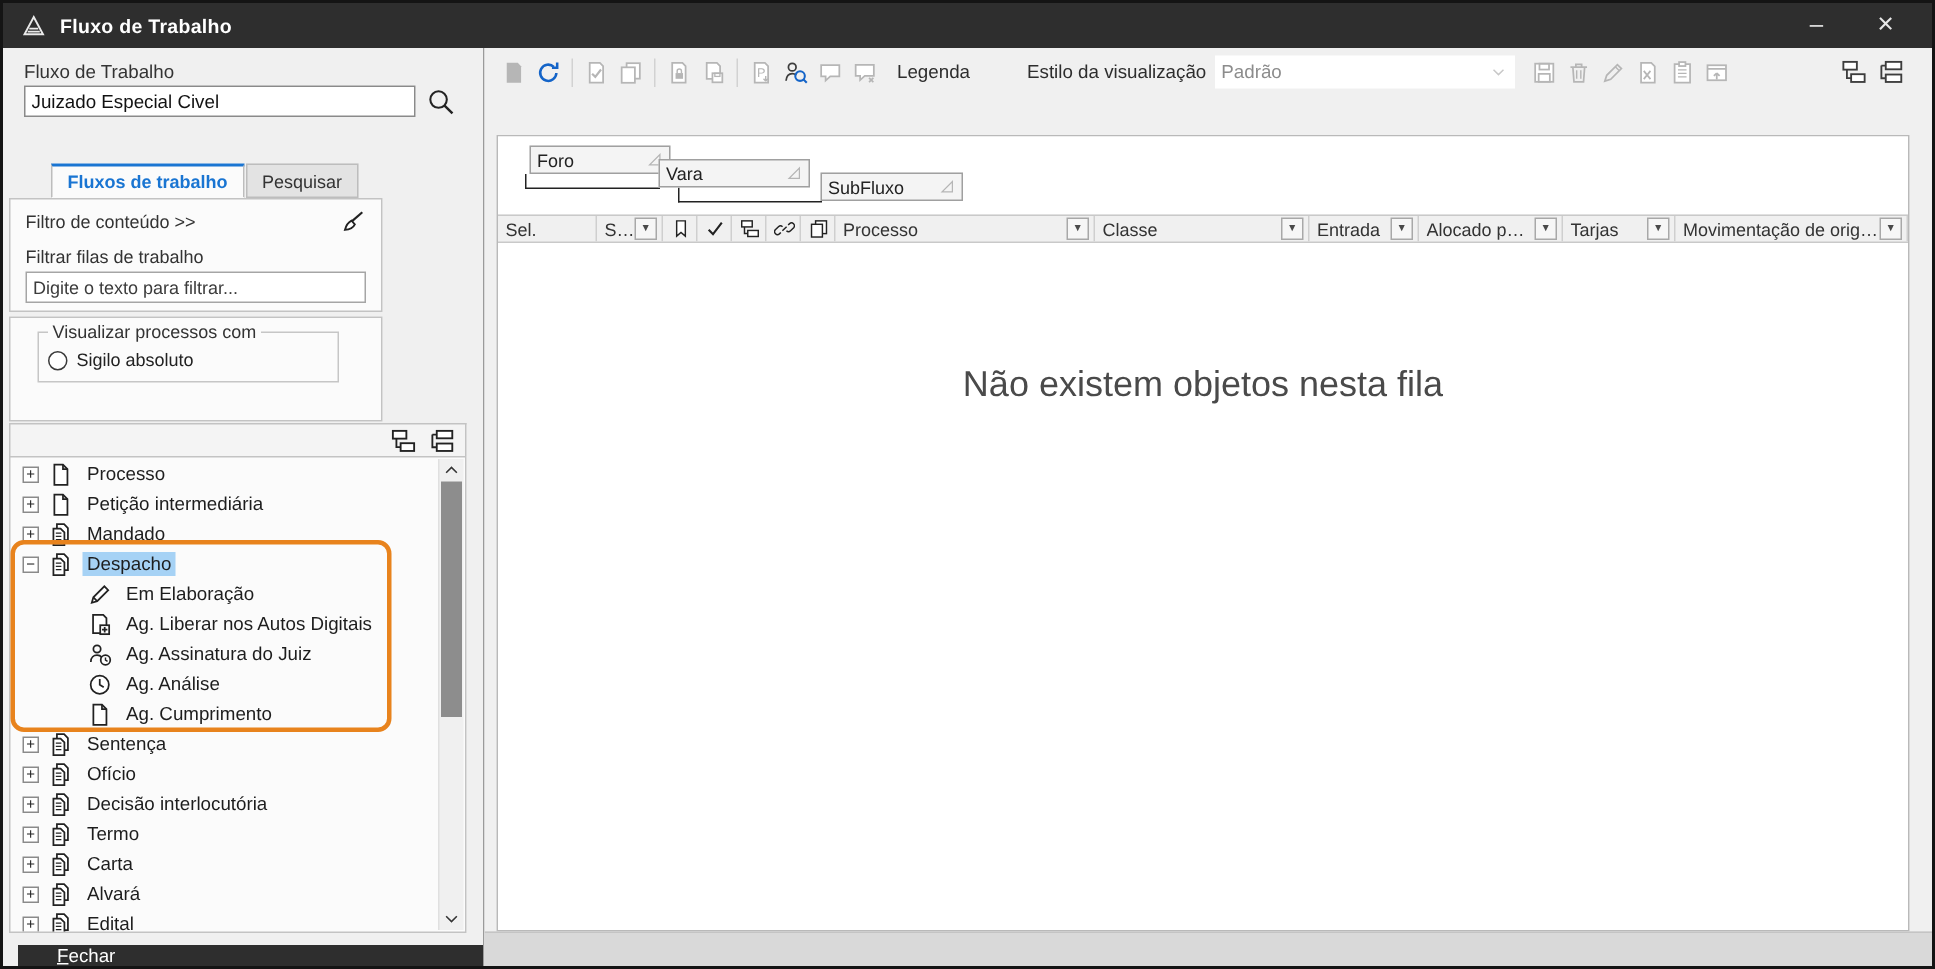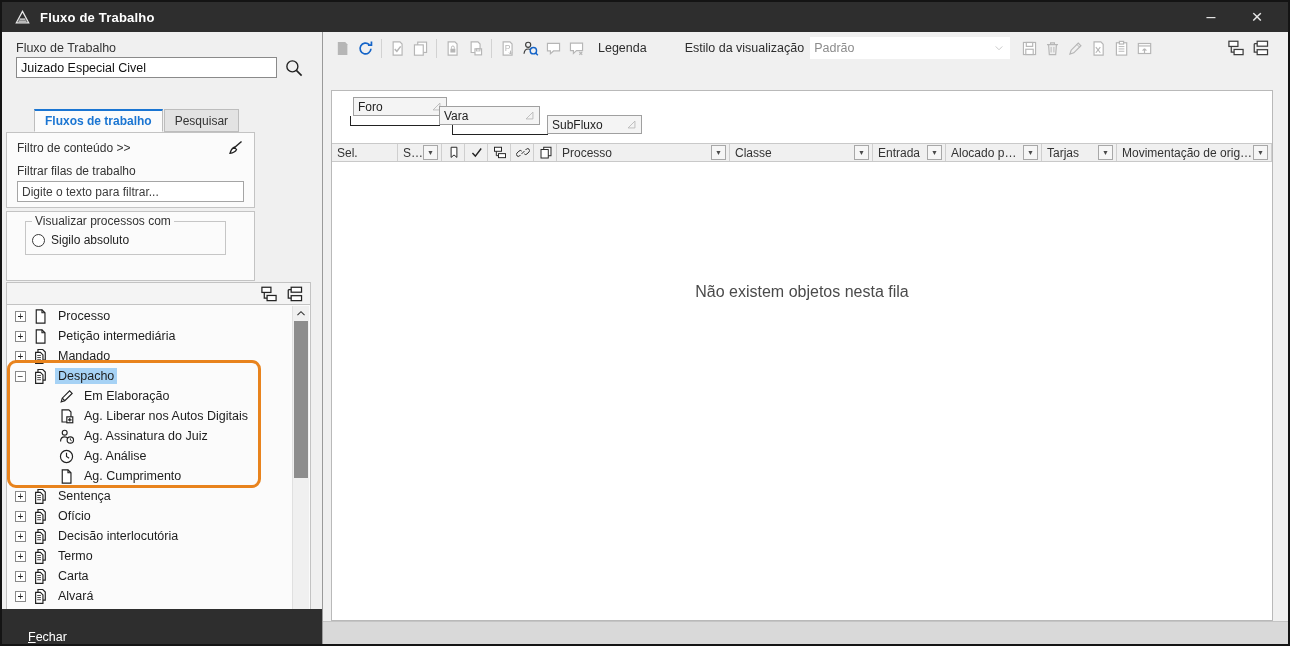--- a/index.html
+++ b/index.html
@@ -55,21 +55,21 @@
   .trow.lvl1{padding-left:26px;}
   .ticon{width:17px;height:17px;margin-right:6px;color:#222;flex:0 0 auto;}
   .tlabel{padding:1px 3px;}
   .tlabel.tsel{background:#a6d2f5;}
   .vscroll{position:absolute;top:1px;bottom:1px;right:1px;width:17px;background:#f0f0f0;border-left:1px solid #e0e0e0;}
   .vs-up,.vs-dn{position:absolute;left:0;right:0;height:15px;color:#333;display:flex;align-items:center;justify-content:center;}
   .vs-up{top:0;} .vs-dn{bottom:0;}
   .vs-thumb{position:absolute;left:1px;right:1px;top:15px;height:157px;background:#8d8d8d;}
   .annotation{position:absolute;top:328px;left:5px;width:254px;height:128px;border:3px solid #e8831d;
     border-radius:9px;pointer-events:none;z-index:6;}
-  .fechar-bar{position:absolute;left:0;right:0;bottom:0;height:35px;background:#2e2e2e;color:#fff;
+  .fechar-bar{position:absolute;left:10px;right:0;bottom:0;height:14px;background:#2e2e2e;color:#fff;
     font-size:12.5px;display:flex;align-items:flex-end;padding-left:26px;cursor:default;}
   
   .toolbar{position:absolute;top:0;left:0;right:0;height:32px;display:flex;align-items:center;padding-left:8px;}
   .tb-btn{width:23px;height:23px;display:flex;align-items:center;justify-content:center;color:#b6b6b6;}
   .tb-btn.en{color:#3d3d3d;}
   .tb-btn svg{width:17px;height:17px;}
   .tb-sep{width:1px;height:19px;background:#d2d2d2;margin:0 4px;}
   .tb-label{font-size:12.5px;color:#2d2d2d;margin:0 6px 0 10px;}
   .tb-combo{width:200px;height:22px;background:#fff;display:flex;align-items:center;padding:0 4px;
     font-size:12.5px;color:#8c8c8c;}
@@ -87,21 +87,21 @@
   .gconn{position:absolute;border-left:1.5px solid #222;border-bottom:1.5px solid #222;z-index:1;}
   .header-row{position:absolute;top:52px;left:0;right:0;height:19px;background:#f0f0f0;
     border-top:1px solid #c9c9c9;border-bottom:1px solid #c9c9c9;display:flex;overflow:hidden;}
   .hcell{height:100%;border-right:1px solid #cfcfcf;display:flex;align-items:center;padding:0 3px 0 5px;
     font-size:12px;color:#333;white-space:nowrap;overflow:hidden;}
   .hlabel{overflow:hidden;text-overflow:ellipsis;flex:1;}
   .hicon{width:15px;height:15px;color:#222;margin:0 auto;}
   .ddbtn{width:15px;height:15px;border:1px solid #a8a8a8;background:#f6f6f6;color:#4a4a4a;font-size:7px;
     display:flex;align-items:center;justify-content:center;margin-left:auto;flex:0 0 auto;}
   .grid-body{position:absolute;top:72px;left:0;right:0;bottom:0;background:#fff;display:flex;justify-content:center;}
-  .empty-msg{margin-top:120px;font-size:16px;color:#4a4a4a;}
+  .empty-msg{margin-top:80px;font-size:24px;color:#4a4a4a;}
   .bottom-strip{position:absolute;left:0;right:0;bottom:0;height:23px;background:#d9d9d9;border-top:1px solid #c4c4c4;}
   .ic{display:block;width:100%;height:100%;}
   .ic .f{fill:#fff;stroke:currentColor;stroke-width:1.1;}
   .ic .n{fill:none;stroke:currentColor;stroke-width:1.1;}
   .ic .s{fill:currentColor;stroke:none;}
   u{text-decoration:underline;}
 </style>
 </head>
 <body>
 

